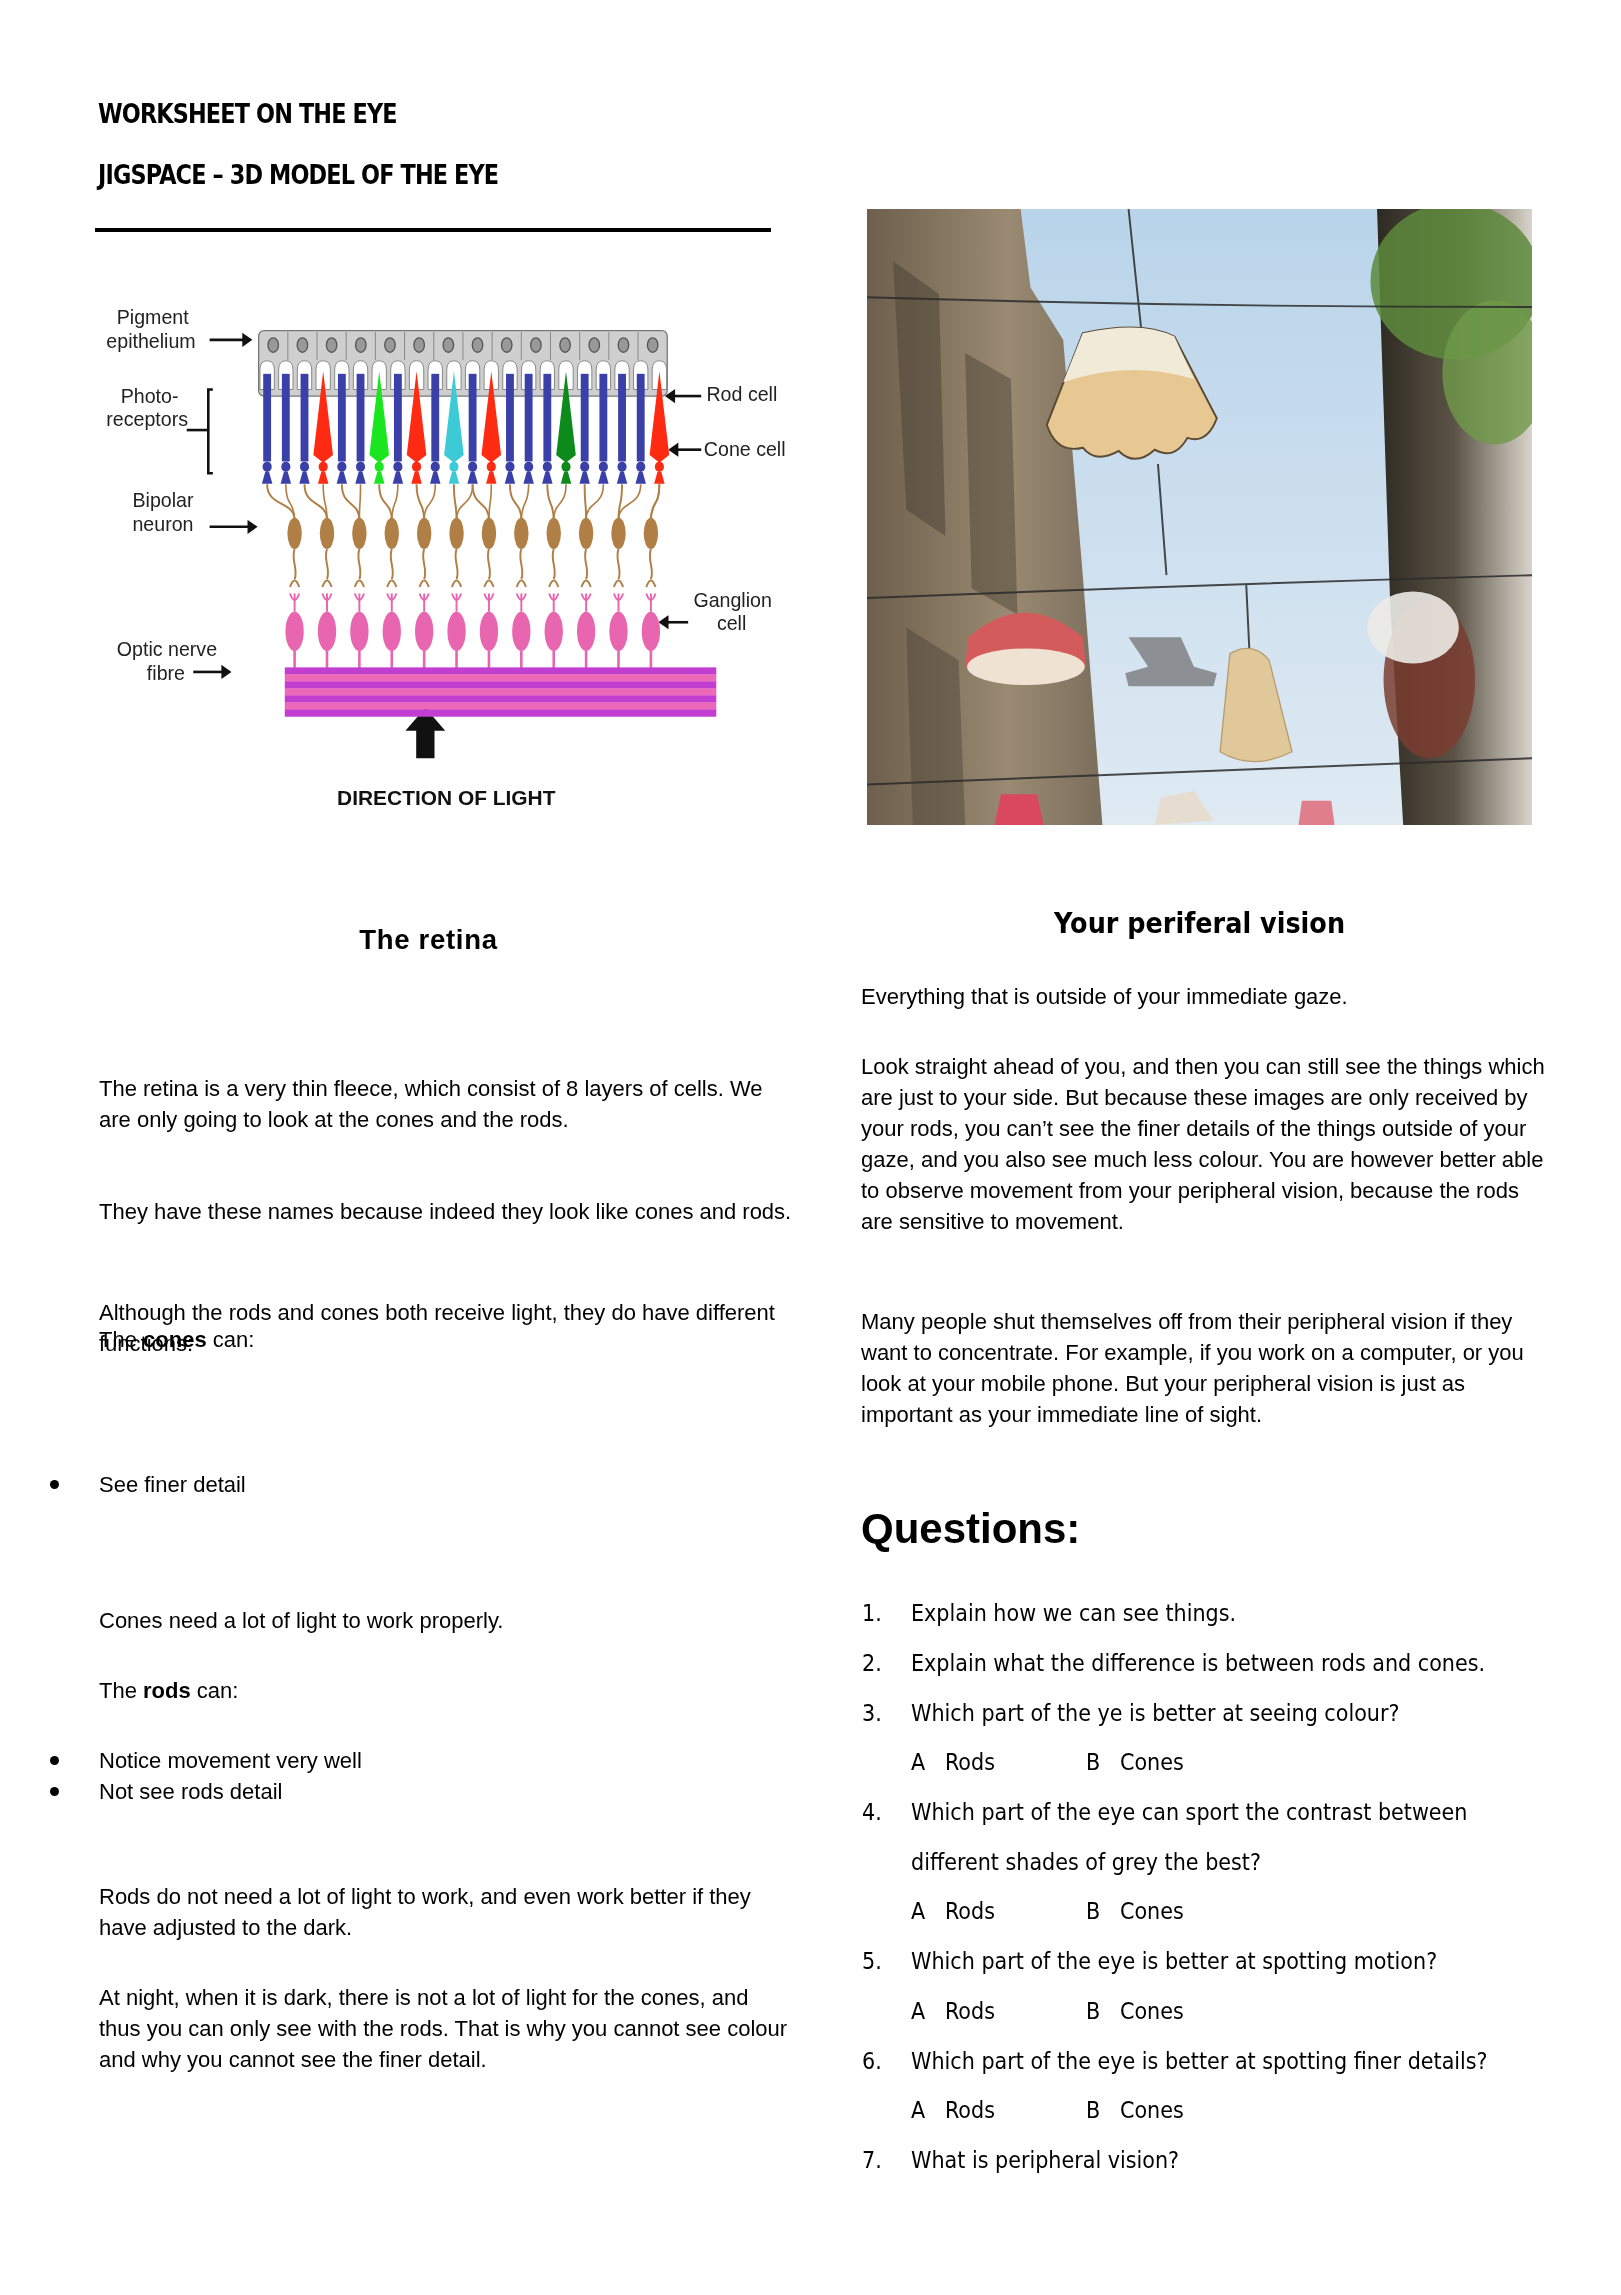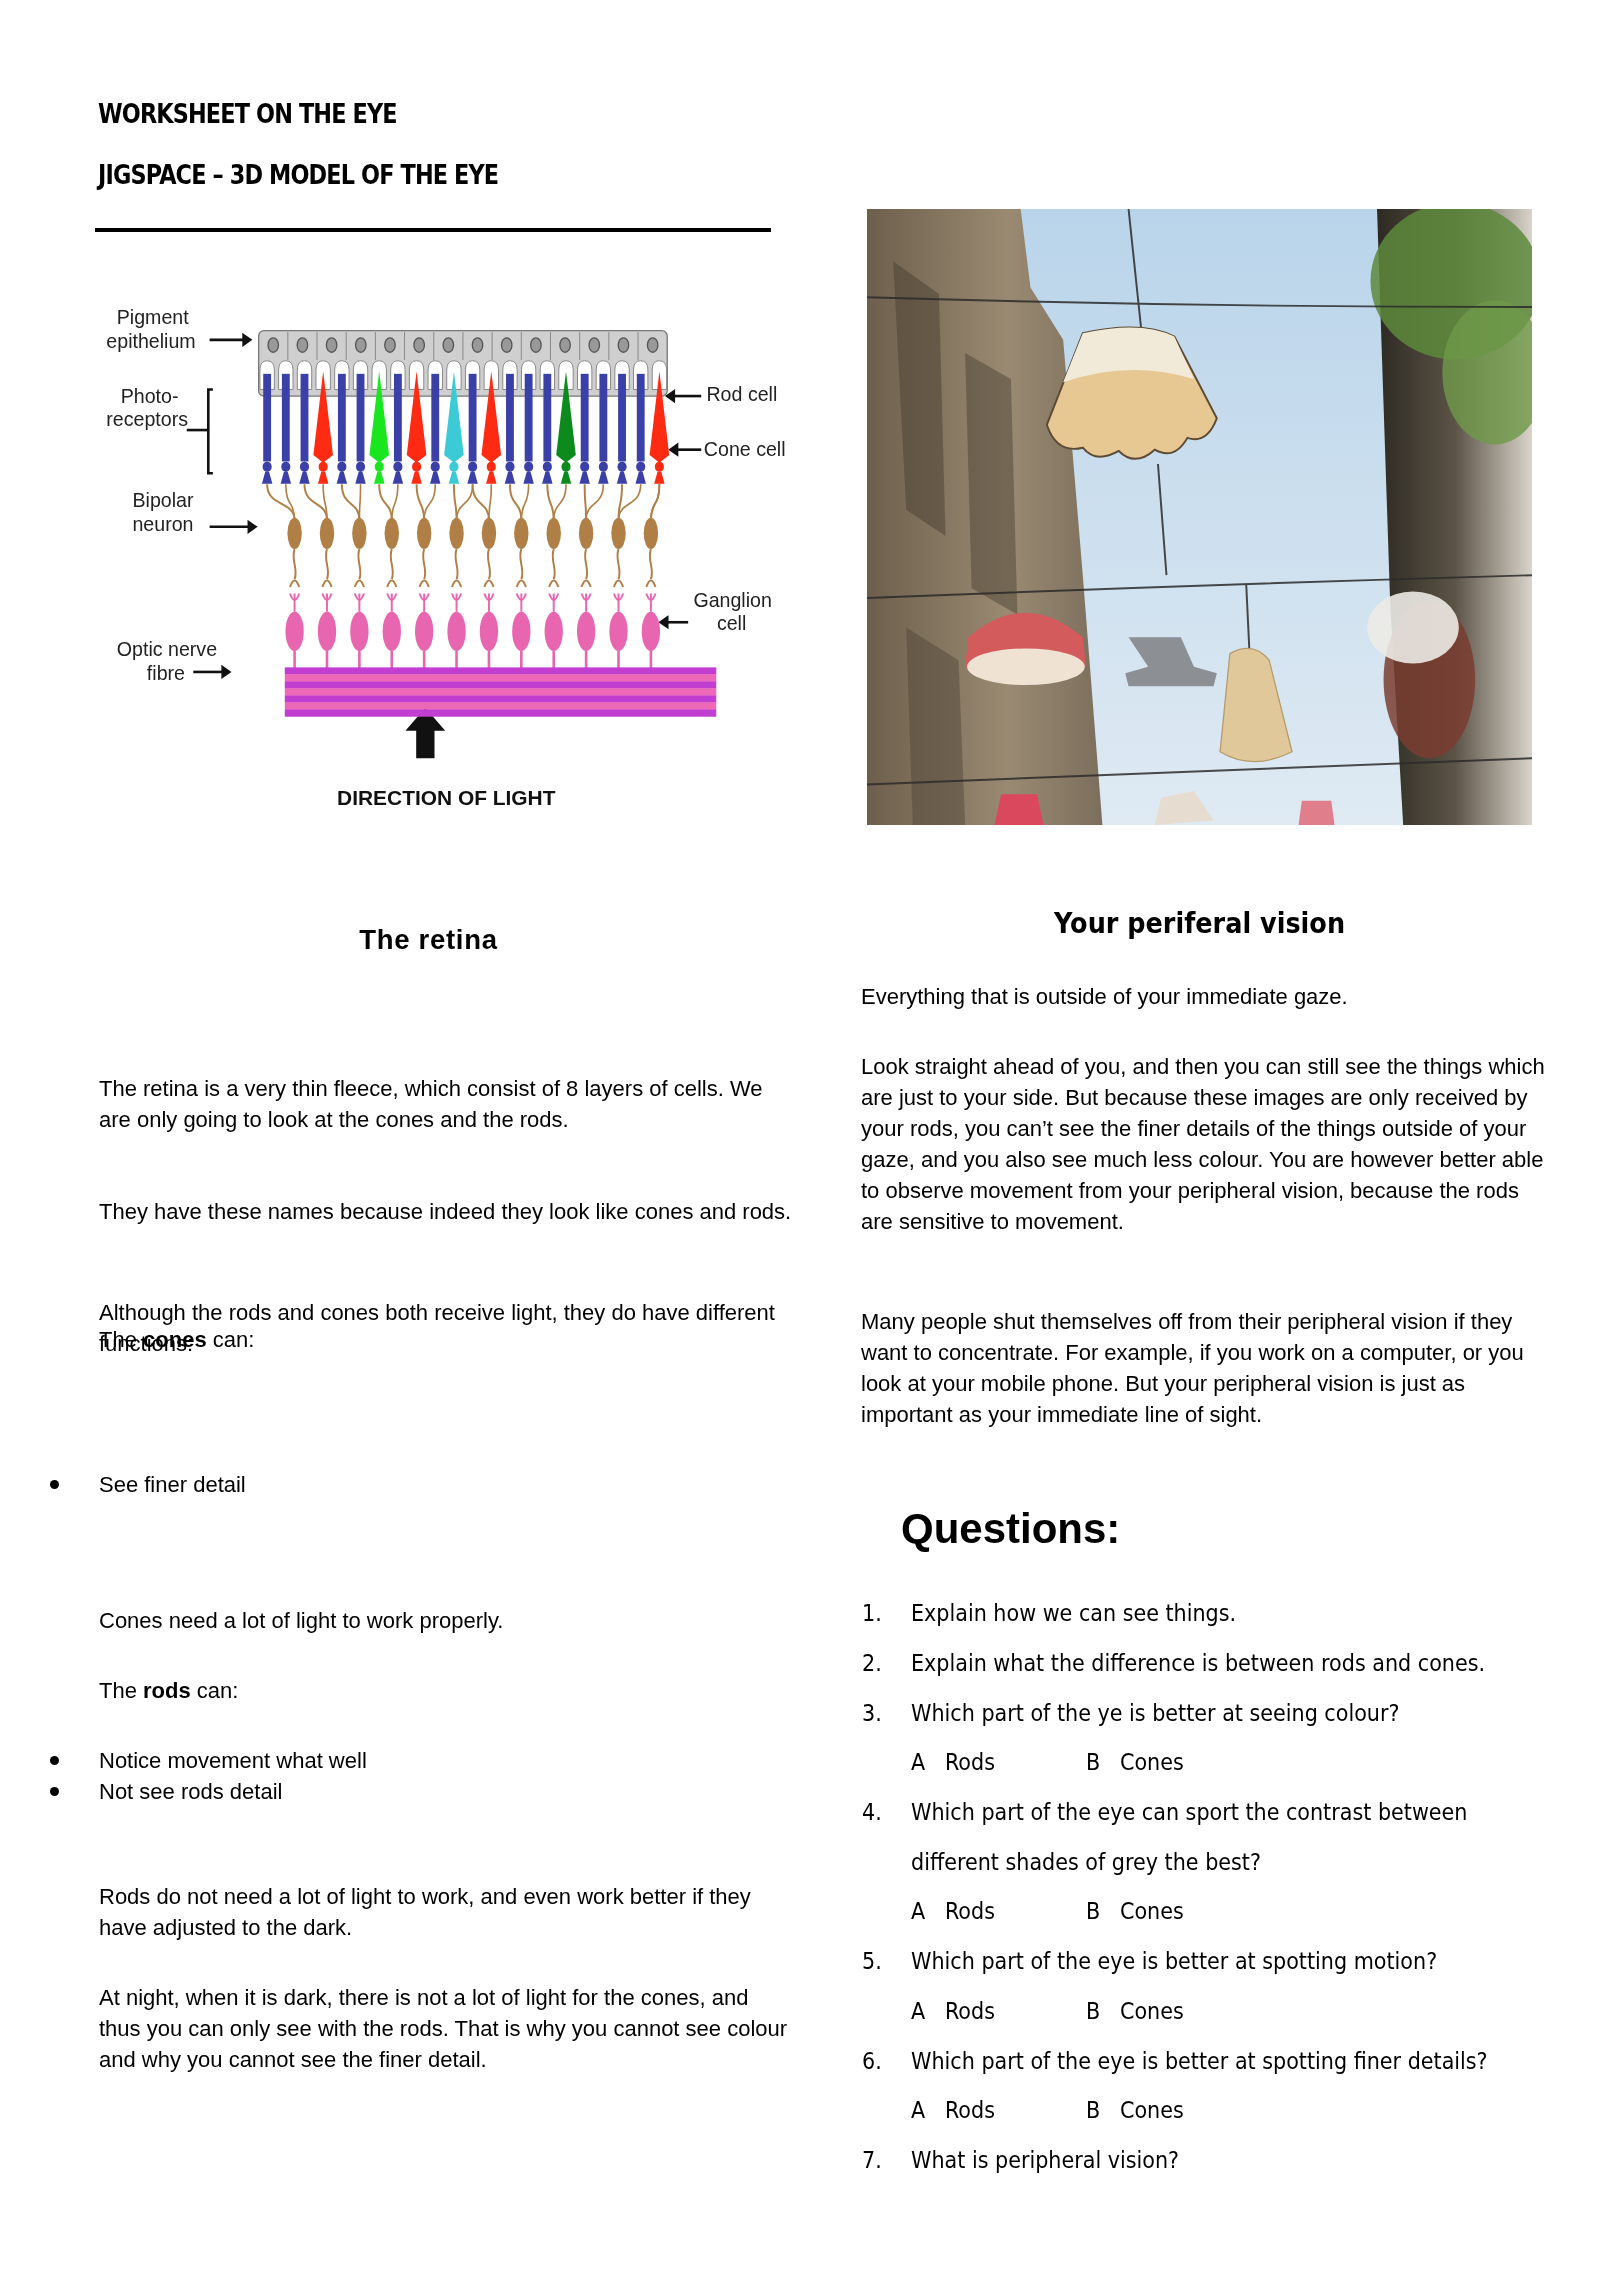--- a/index.html
+++ b/index.html
@@ -19,21 +19,21 @@
   #periferal-heading { left: 864px; top: 906px; width: 671px; font-size: 29px; font-family: "DejaVu Sans", sans-serif; transform: scaleX(0.88); transform-origin: center top; }
 
   .para { font-family: "Liberation Sans", sans-serif; font-size: 22px; line-height: 31px; }
   .left-col { left: 99px; width: 693px; }
   .right-col { left: 861px; width: 693px; }
 
   .bullets { margin: 0; padding: 0; list-style: none; }
   .bullets li { position: relative; padding-left: 0; }
   .bullets li .dot { position: absolute; left: -49px; top: 11px; width: 9.2px; height: 9.2px; border-radius: 50%; background: #000; }
 
-  #questions-heading { left: 901px; top: 1505px; font-family: "Liberation Sans", sans-serif; font-weight: bold; font-size: 42px; }
+  #questions-heading { left: 861px; top: 1505px; font-family: "Liberation Sans", sans-serif; font-weight: bold; font-size: 42px; }
 
   .q { font-family: "DejaVu Sans", sans-serif; font-size: 23px; transform: scaleX(0.9); transform-origin: left top; white-space: nowrap; }
   .qnum { left: 862px; }
   .qtext { left: 911px; }
   .opt { font-family: "DejaVu Sans", sans-serif; font-size: 23px; transform: scaleX(0.9); transform-origin: left top; white-space: nowrap; }
 </style>
 </head>
 <body>
 
 <div id="title1" class="abs">WORKSHEET ON THE EYE</div>
@@ -361,21 +361,21 @@
   <span>The </span><b>cones</b><span> can:</span>
 </div>
 <ul class="abs para left-col bullets" style="top:1469px;">
   <li><span class="dot"></span><span>See finer detail</span></li>
 </ul>
 <div class="abs para left-col" style="top:1605px;">Cones need a lot of light to work properly.</div>
 <div class="abs para left-col" style="top:1675px;">
   <span>The </span><b>rods</b><span> can:</span>
 </div>
 <ul class="abs para left-col bullets" style="top:1745px;">
-  <li><span class="dot"></span><span>Notice movement what well</span></li>
+  <li><span class="dot"></span><span>Notice movement very well</span></li>
   <li><span class="dot"></span><span>Not see rods detail</span></li>
 </ul>
 <div class="abs para left-col" style="top:1881px;">Rods do not need a lot of light to work, and even work better if they have adjusted to the dark.</div>
 <div class="abs para left-col" style="top:1982px;">At night, when it is dark, there is not a lot of light for the cones, and thus you can only see with the rods. That is why you cannot see colour and why you cannot see the finer detail.</div>
 
 <div id="periferal-heading" class="abs heading-center">Your periferal vision</div>
 <div class="abs para right-col" style="top:981px;">Everything that is outside of your immediate gaze.</div>
 <div class="abs para right-col" style="top:1051px;">Look straight ahead of you, and then you can still see the things which are just to your side. But because these images are only received by your rods, you can’t see the finer details of the things outside of your gaze, and you also see much less colour. You are however better able to observe movement from your peripheral vision, because the rods are sensitive to movement.</div>
 <div class="abs para right-col" style="top:1306px;">Many people shut themselves off from their peripheral vision if they want to concentrate. For example, if you work on a computer, or you look at your mobile phone. But your peripheral vision is just as important as your immediate line of sight.</div>
 

